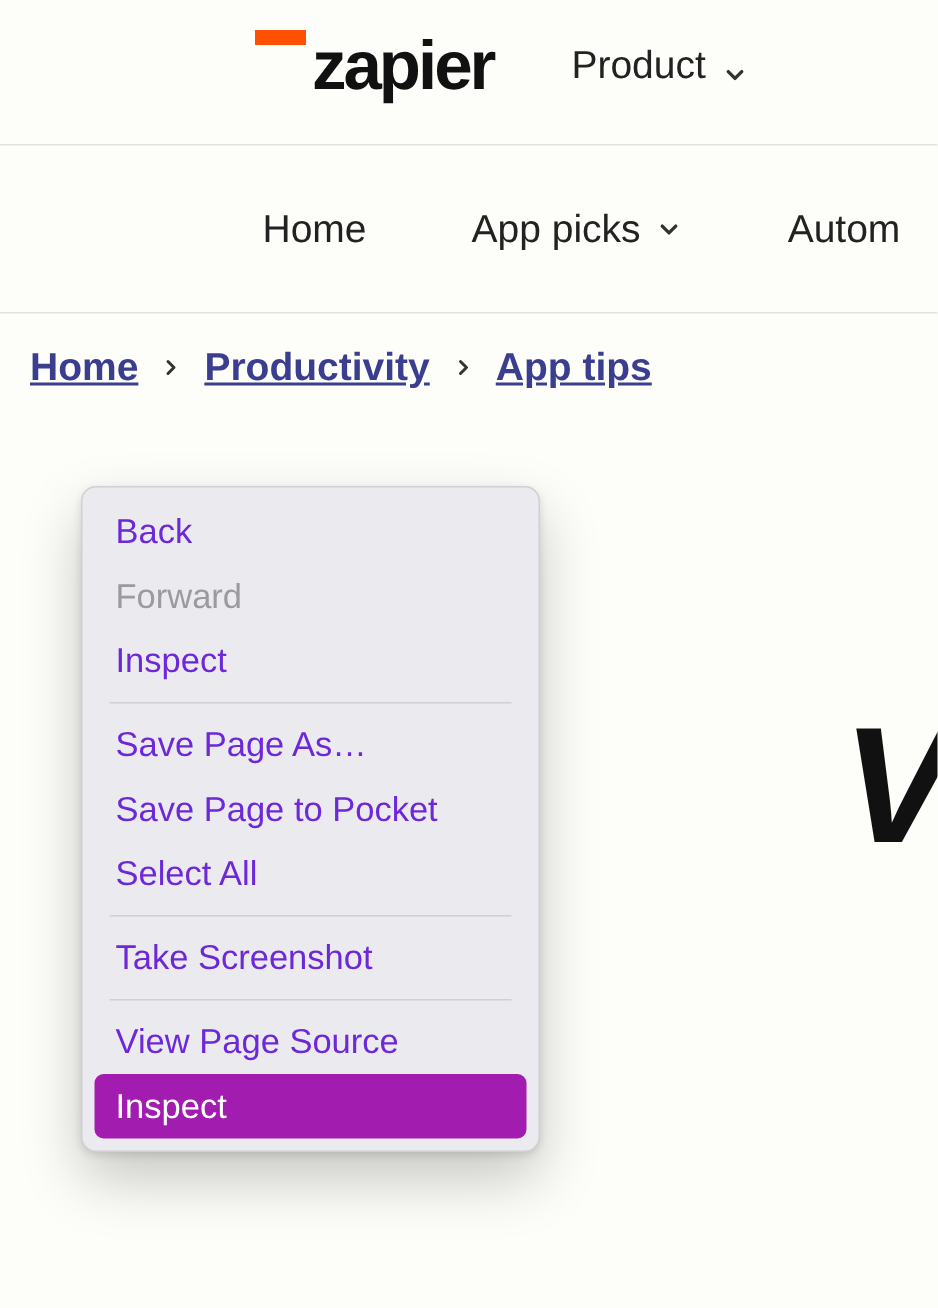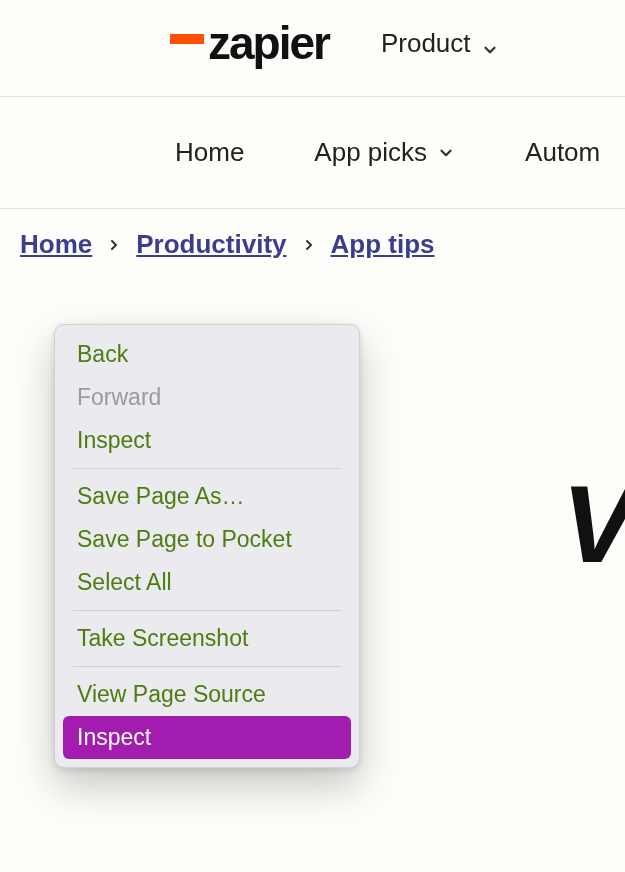--- a/index.html
+++ b/index.html
@@ -12,21 +12,21 @@
     position: relative;
   }
   .topbar {
     display: flex;
     align-items: center;
     padding: 20px 0 30px 0;
     gap: 52px;
   }
   .logo {
     display: flex;
-    align-items: center;
+    align-items: flex-start;
     margin-left: 170px;
   }
   .logo-underscore {
     display: inline-block;
     width: 34px;
     height: 10px;
     background: #ff4f00;
     margin-right: 4px;
     margin-bottom: 8px;
   }
@@ -99,21 +99,21 @@
     width: 306px;
     background: #ebeaef;
     border: 1px solid #cfcfd4;
     border-radius: 10px;
     box-shadow: 0 18px 40px rgba(0,0,0,0.22), 0 2px 6px rgba(0,0,0,0.12);
     padding: 8px;
   }
   .ctx-item {
     padding: 8px 14px;
     font-size: 23px;
-    color: #4d7c0f;
+    color: #6d28d9;
     border-radius: 6px;
     cursor: default;
     white-space: nowrap;
   }
   .ctx-item.disabled { color: #9b9aa0; }
   .ctx-item.highlighted {
     background: #a21caf;
     color: #fff;
   }
   .ctx-sep {

